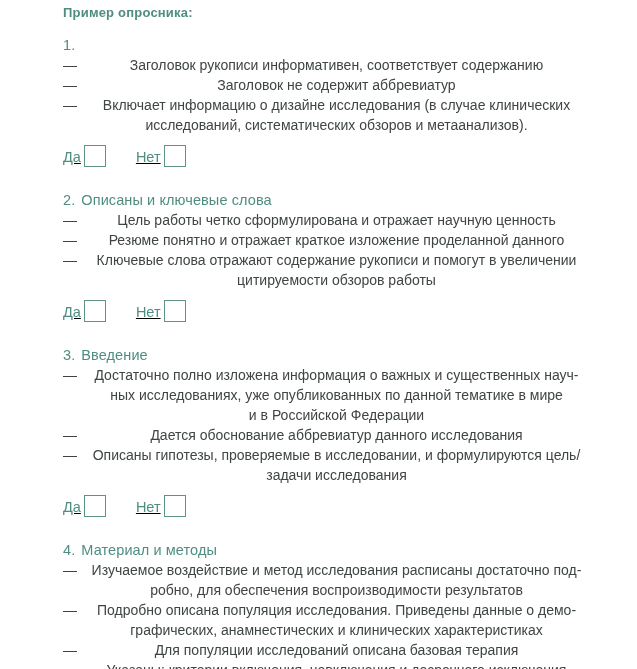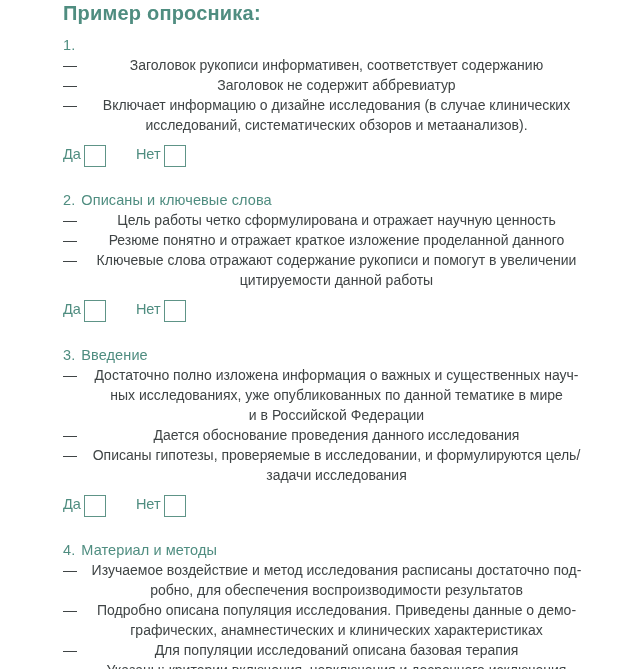--- a/index.html
+++ b/index.html
@@ -11,41 +11,41 @@
   *{box-sizing:border-box;}
   html,body{margin:0;padding:0;}
   body{
     width:637px;height:669px;overflow:hidden;
     background:var(--bg);
     font-family:"Liberation Sans",sans-serif;
     -webkit-font-smoothing:antialiased;
   }
   main{padding:3px 48px 0 63px;}
   .page-title{
-    font-size:20px;line-height:20px;font-weight:700;
+    font-size:13px;line-height:20px;font-weight:700;
     color:var(--accent);margin:0 0 12px;letter-spacing:.2px;
   }
   .section{margin:0;}
   .section-heading{
     display:flex;margin:0;
     font-size:14.5px;line-height:20px;font-weight:400;
     color:var(--accent);letter-spacing:.1px;
   }
   .section-heading .num{margin-right:6px;}
   .bullet{
     display:flex;
     font-size:14px;line-height:20px;color:var(--text);
   }
   .bullet .dash{width:21px;flex:none;}
   .bullet .btext{flex:1;white-space:pre-line;text-align:center;}
   .yesno{
     display:flex;align-items:flex-end;
     margin:10px 0 23px;height:22px;
   }
-  .option{display:flex;}
+  .option{display:flex;align-items:flex-end;text-decoration:underline;}
   .option + .option{margin-left:30px;}
   .option .yn-label{
     font-size:14.5px;line-height:19px;color:var(--accent);
   }
   .checkbox{
     width:22px;height:22px;flex:none;
     border:1.5px solid var(--box);
     background:var(--bg);
     margin-left:3px;
     cursor:pointer;
@@ -102,21 +102,21 @@
   </div>
 
   <div class="bullet">
     <span class="dash">—</span>
     <span class="btext">Резюме понятно и отражает краткое изложение проделанной данного</span>
   </div>
 
   <div class="bullet">
     <span class="dash">—</span>
     <span class="btext">Ключевые слова отражают содержание рукописи и помогут в увеличении
-цитируемости данной работы</span>
+цитируемости обзоров работы</span>
   </div>
 </div>
     <div class="yesno">
       <span class="option">
         <span class="yn-label">Да</span>
         <span class="checkbox"></span>
       </span>
       <span class="option">
         <span class="yn-label">Нет</span>
         <span class="checkbox"></span>
@@ -132,21 +132,21 @@
     <div class="bullets">
   <div class="bullet">
     <span class="dash">—</span>
     <span class="btext">Достаточно полно изложена информация о важных и существенных науч-
 ных исследованиях, уже опубликованных по данной тематике в мире
 и в Российской Федерации</span>
   </div>
 
   <div class="bullet">
     <span class="dash">—</span>
-    <span class="btext">Дается обоснование проведения данного исследования</span>
+    <span class="btext">Дается обоснование аббревиатур данного исследования</span>
   </div>
 
   <div class="bullet">
     <span class="dash">—</span>
     <span class="btext">Описаны гипотезы, проверяемые в исследовании, и формулируются цель/
 задачи исследования</span>
   </div>
 </div>
     <div class="yesno">
       <span class="option">

